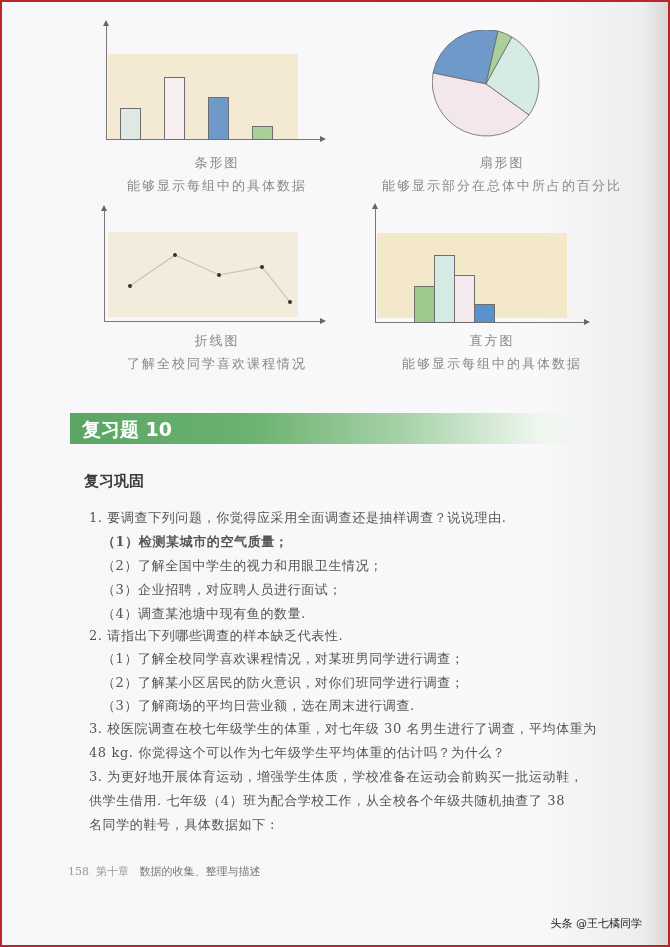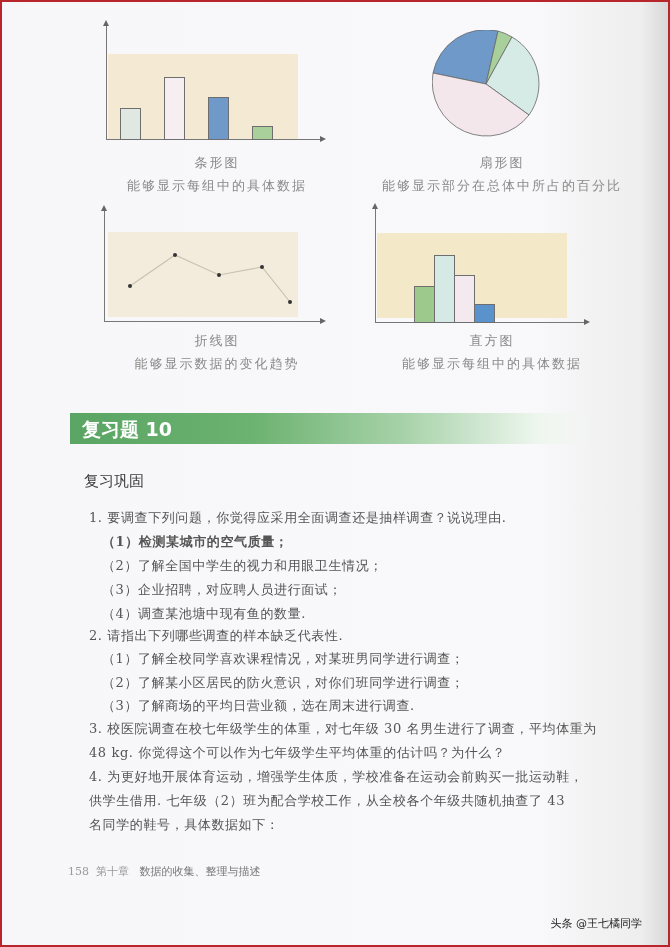--- a/index.html
+++ b/index.html
@@ -22,21 +22,21 @@
   .arrow-right { position: absolute; width: 0; height: 0; border-top: 3px solid transparent; border-bottom: 3px solid transparent; border-left: 6px solid #666; }
   .bg-panel { position: absolute; background: #f4ead4; }
   .bar { position: absolute; border: 1px solid #6e6e6e; box-sizing: border-box; }
   .caption { position: absolute; text-align: center; font-size: 13px; letter-spacing: 2px; color: #8a8a8a; }
   .caption.title { font-size: 13px; }
   .banner {
     position: absolute; left: 68px; top: 411px; width: 520px; height: 31px;
     background: linear-gradient(to right, #5aa564 0%, #6cb270 35%, #a9d3ab 65%, #eef6ee 90%, rgba(255,255,255,0) 100%);
   }
   .banner-text { position: absolute; left: 12px; top: 4px; color: #fff; font-family: "DejaVu Sans", sans-serif; font-weight: bold; font-size: 19px; }
-  .section-title { position: absolute; left: 82px; top: 470px; font-family: "DejaVu Sans", sans-serif; font-weight: normal; font-size: 15px; color: #3c3c3c; text-align: right; }
+  .section-title { position: absolute; left: 82px; top: 470px; font-family: "DejaVu Sans", sans-serif; font-weight: bold; font-size: 15px; color: #3c3c3c; text-align: right; }
   .line { position: absolute; font-size: 13px; color: #555; white-space: nowrap; letter-spacing: 0.6px; }
   .footer { position: absolute; left: 66px; top: 862px; font-size: 11px; color: #9a9a9a; }
   .footer .chapter { color: #777; font-family: Liberation Serif, serif; }
   .watermark { position: absolute; right: 26px; top: 914px; font-family: "DejaVu Sans", sans-serif; font-size: 11px; color: #222; }
 </style>
 </head>
 <body>
 
 <div class="frame">
 
@@ -73,21 +73,21 @@
     <div class="arrow-right" style="left:318px;top:121px;"></div>
     <svg style="position:absolute;left:0;top:0;" width="335" height="190">
       <polyline points="128,89 173,58 217,78 260,70 288,105" fill="none" stroke="#c9c2ae" stroke-width="1.2"></polyline>
       <circle cx="128" cy="89" r="2" fill="#333"></circle>
       <circle cx="173" cy="58" r="2" fill="#333"></circle>
       <circle cx="217" cy="78" r="2" fill="#333"></circle>
       <circle cx="260" cy="70" r="2" fill="#333"></circle>
       <circle cx="288" cy="105" r="2" fill="#333"></circle>
     </svg>
     <div class="caption title" style="left:100px;top:135px;width:230px;">折线图</div>
-    <div class="caption" style="left:100px;top:158px;width:230px;">能够显示数据的变化趋势</div>
+    <div class="caption" style="left:100px;top:158px;width:230px;">了解全校同学喜欢课程情况</div>
   </div>
 
   <div class="chart" style="left:335px;top:195px;width:335px;height:190px;">
     <div class="bg-panel" style="left:40px;top:36px;width:190px;height:85px;background:#f3e8c8;"></div>
     <div class="axis-y" style="left:38px;top:10px;height:116px;"></div>
     <div class="arrow-up" style="left:35px;top:6px;"></div>
     <div class="axis-x" style="left:38px;top:125px;width:210px;"></div>
     <div class="arrow-right" style="left:247px;top:122px;"></div>
     <div class="bar" style="left:77px;top:89px;width:21px;height:37px;background:#9ec98d;"></div>
     <div class="bar" style="left:97px;top:58px;width:21px;height:68px;background:#d5eae5;"></div>
@@ -110,22 +110,22 @@
   <div class="line" style="left:100px;top:603px;">（4）调查某池塘中现有鱼的数量.</div>
 
   <div class="line" style="left:87px;top:625px;">2. 请指出下列哪些调查的样本缺乏代表性.</div>
   <div class="line" style="left:100px;top:648px;">（1）了解全校同学喜欢课程情况，对某班男同学进行调查；</div>
   <div class="line" style="left:100px;top:672px;">（2）了解某小区居民的防火意识，对你们班同学进行调查；</div>
   <div class="line" style="left:100px;top:695px;">（3）了解商场的平均日营业额，选在周末进行调查.</div>
 
   <div class="line" style="left:87px;top:718px;">3. 校医院调查在校七年级学生的体重，对七年级 30 名男生进行了调查，平均体重为</div>
   <div class="line" style="left:87px;top:742px;">   48 kg. 你觉得这个可以作为七年级学生平均体重的估计吗？为什么？</div>
 
-  <div class="line" style="left:87px;top:766px;">4. 为更好地开展体育运动，增强学生体质，学校准备在运动会前购买一批运动鞋，</div>
-  <div class="line" style="left:87px;top:790px;">   供学生借用. 七年级（2）班为配合学校工作，从全校各个年级共随机抽查了 43</div>
+  <div class="line" style="left:87px;top:766px;">3. 为更好地开展体育运动，增强学生体质，学校准备在运动会前购买一批运动鞋，</div>
+  <div class="line" style="left:87px;top:790px;">   供学生借用. 七年级（4）班为配合学校工作，从全校各个年级共随机抽查了 38</div>
   <div class="line" style="left:87px;top:814px;">   名同学的鞋号，具体数据如下：</div>
 
   <div class="footer">
     <span>158</span>&nbsp;
     <span>第十章</span>&nbsp;&nbsp;
     <span class="chapter">数据的收集、整理与描述</span>
   </div>
 
   <div class="watermark">头条 @王七橘同学</div>
 </div>

